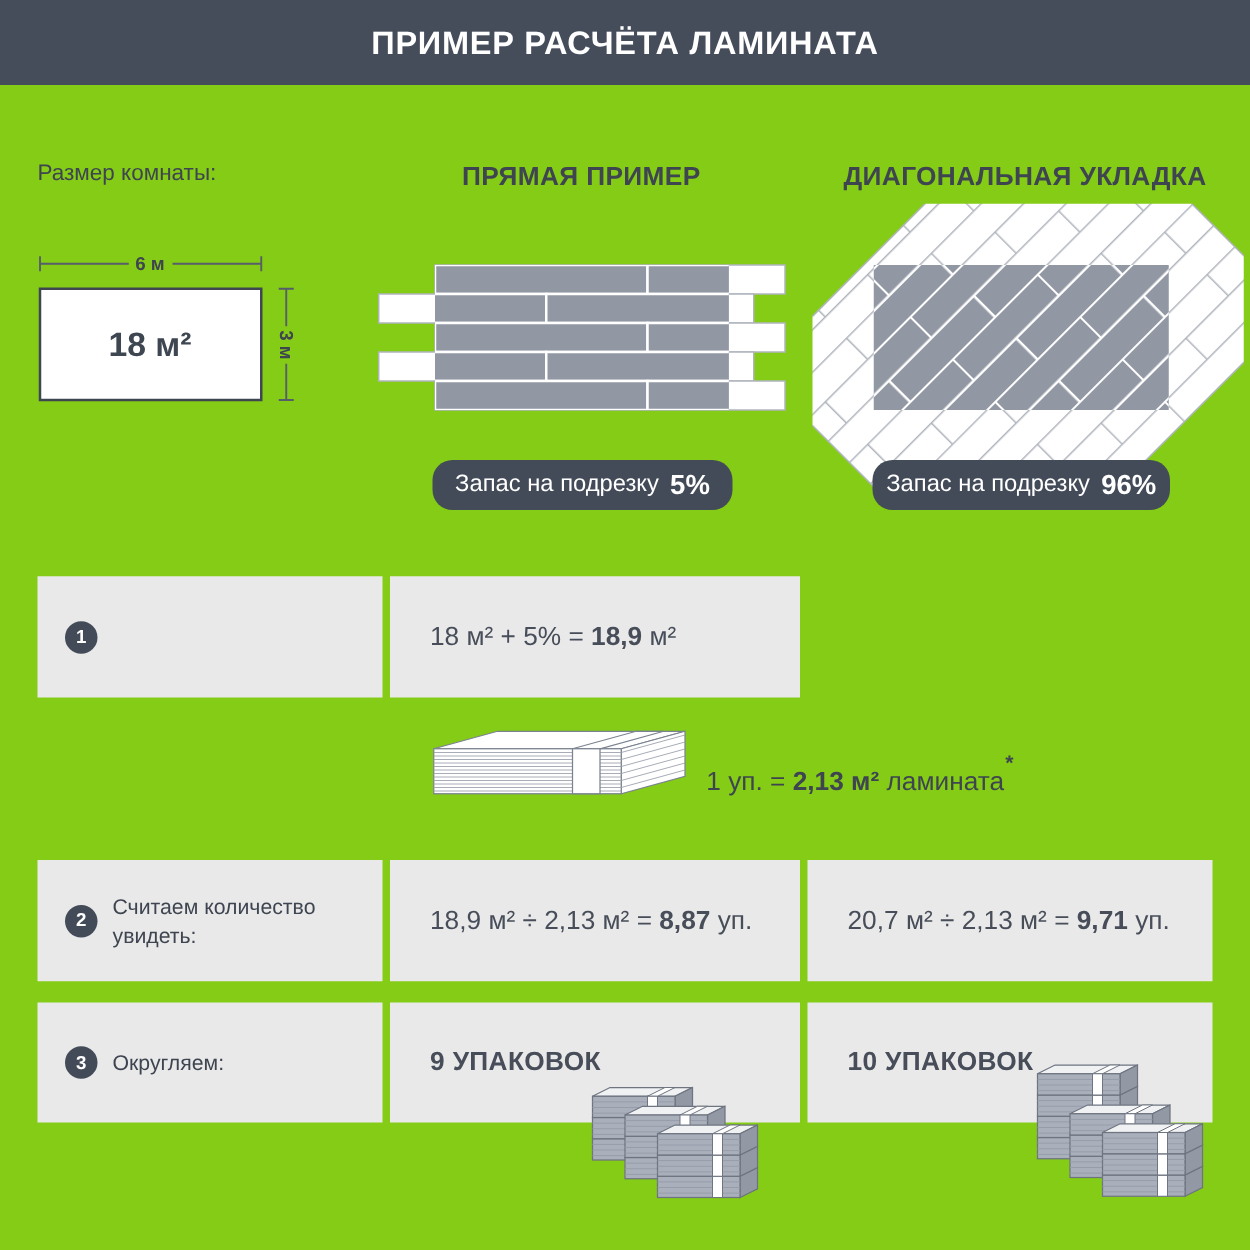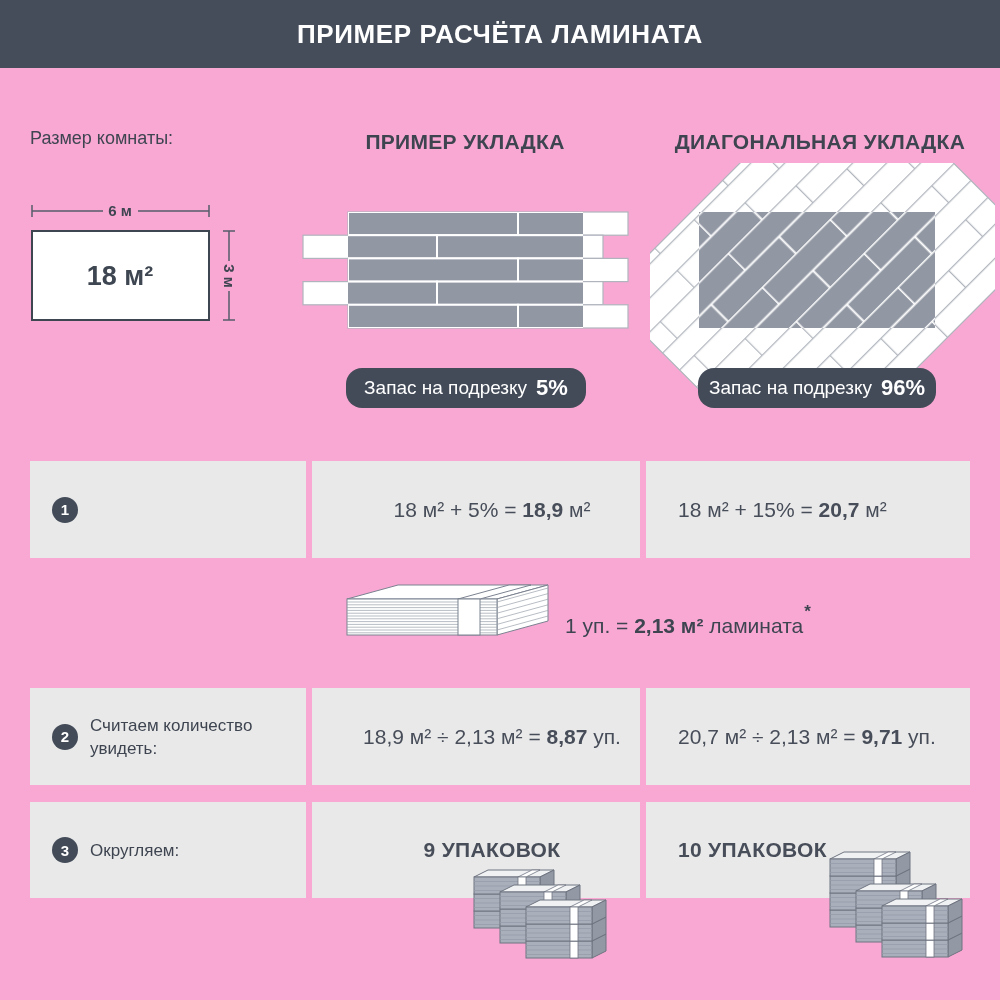--- a/index.html
+++ b/index.html
@@ -1,17 +1,17 @@
 <!DOCTYPE html>
 <html><head>
 <meta charset="utf-8">
 <style>
   html,body{margin:0;padding:0;}
   .canvas{
-    position:relative;width:1000px;height:1000px;background:#f9a8d4;
+    position:relative;width:1000px;height:1000px;background:#84cc16;
     font-family:"Liberation Sans",sans-serif;color:#3e4551;overflow:hidden;
   }
   
   .header{position:absolute;left:0;top:0;width:1000px;height:68px;background:#454d5b;
     display:flex;align-items:center;justify-content:center;}
   .header h1{margin:0;color:#fff;font-size:26px;font-weight:bold;letter-spacing:.6px;}
   
   .room-label{position:absolute;left:30px;top:128px;font-size:18px;}
   .col-title{position:absolute;top:130px;font-size:21px;font-weight:bold;letter-spacing:.3px;text-align:center;}
   .col-title.straight{left:300px;width:330px;}
@@ -22,21 +22,21 @@
   .pat-diagonal{position:absolute;left:650px;top:163px;}
   
   .badge{position:absolute;top:368px;height:40px;background:#434b59;color:#fff;
     display:flex;align-items:center;justify-content:center;gap:9px;font-size:19px;border-radius:16px;}
   .badge b{font-size:22px;}
   .badge.straight{left:346px;width:240px;}
   .badge.diagonal{left:698px;width:238px;}
   
   .cell{position:absolute;background:#e9e9e9;display:flex;align-items:center;}
   .cell.label{left:30px;width:276px;padding-left:60px;box-sizing:border-box;font-size:17px;line-height:23px;}
-  .cell.col2{left:312px;width:328px;justify-content:center;}
+  .cell.col2{left:312px;width:328px;}
   .cell.col3{left:646px;width:324px;}
   .cell.formula{padding-left:32px;box-sizing:border-box;font-size:21px;color:#474d59;white-space:nowrap;}
   .row1{top:461px;height:97px;}
   .row2{top:688px;height:97px;}
   .row3{top:802px;height:96px;}
   .stepnum{position:absolute;left:22px;top:50%;margin-top:-13px;width:26px;height:26px;border-radius:50%;
     background:#434b59;color:#fff;font-size:15px;font-weight:bold;display:flex;align-items:center;justify-content:center;}
   .result{font-weight:bold;font-size:21px;letter-spacing:.3px;}
   
   .pack-fig{position:absolute;left:345px;top:582px;}
@@ -72,21 +72,21 @@
     <text x="95" y="90" text-anchor="middle" font-size="27" font-weight="bold" fill="#3e4651">18 м²</text>
     <g stroke="#565d6b" stroke-width="1.5">
       <line x1="204" y1="36" x2="204" y2="66"></line>
         <line x1="204" y1="96" x2="204" y2="125"></line>
       <line x1="198" y1="36" x2="210" y2="36"></line>
         <line x1="198" y1="125" x2="210" y2="125"></line>
     </g>
     <text x="204" y="86" text-anchor="middle" font-size="15" font-weight="bold" fill="#3e4551" transform="rotate(90 204 81)">3 м</text>
   </svg>
 
-  <div class="col-title straight">ПРИМЕР УКЛАДКА</div>
+  <div class="col-title straight">ПРЯМАЯ ПРИМЕР</div>
   <div class="col-title diagonal">ДИАГОНАЛЬНАЯ УКЛАДКА</div>
 
   <svg class="pat-straight" width="335" height="130" viewBox="300 205 335 130">
     <defs>
         <clipPath id="clipRoomS">
           <rect x="348" y="212" width="235" height="116"></rect>
         </clipPath>
       </defs>
     <g fill="#ffffff" stroke="#b0b5bd" stroke-width="1.2">
       <rect x="348" y="212" width="170" height="23.2"></rect>
@@ -149,23 +149,20 @@
     <span>Запас на подрезку</span>
     <b>96%</b>
   </div>
 
   <div class="cell label row1">
     <span class="stepnum">1</span>
   </div>
   <div class="cell formula col2 row1">
     <span><span>18 м² + 5% = </span><b>18,9</b><span> м²</span></span>
   </div>
-  <div class="cell formula col3 row1">
-    <span><span>18 м² + 15% = </span><b>20,7</b><span> м²</span></span>
-  </div>
 
   <svg class="pack-fig" width="210" height="56" viewBox="0 0 210 56">
     <g stroke="#7b8290" fill="#ffffff" stroke-width="1">
       <polygon points="2,17 53,3 203,3 152,17"></polygon>
       <polygon points="152,17 203,3 203,39 152,53"></polygon>
       <rect x="2" y="17" width="150" height="36"></rect>
     </g>
     <path stroke="#9aa0ab" stroke-width="0.7" d="M2 20H152 M2 22.8H152 M2 25.6H152 M2 28.4H152 M2 31.2H152 M2 34H152 M2 36.8H152 M2 39.6H152 M2 42.4H152 M2 45.2H152 M2 48H152 M2 50.8H152"></path>
     <path stroke="#9aa0ab" stroke-width="0.7" d="M152 20L203 6 M152 25.6L203 11.6 M152 31.2L203 17.2 M152 36.8L203 22.8 M152 42.4L203 28.4 M152 48L203 34"></path>
     <g stroke="#7b8290" fill="#ffffff" stroke-width="1">

